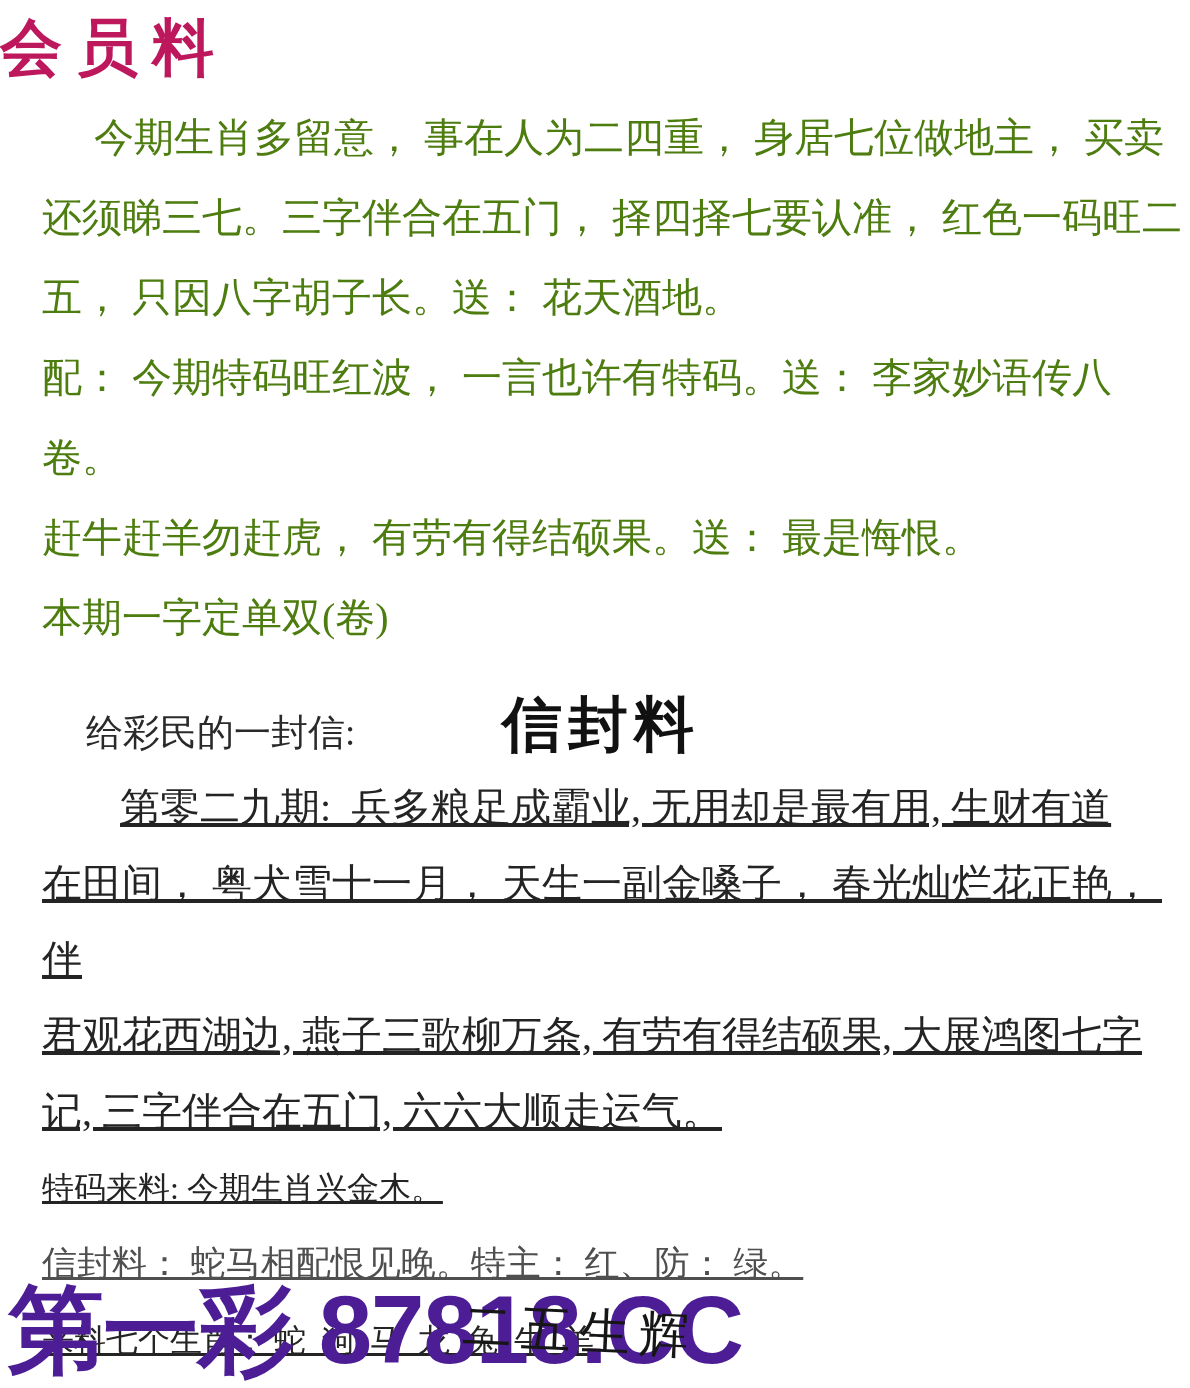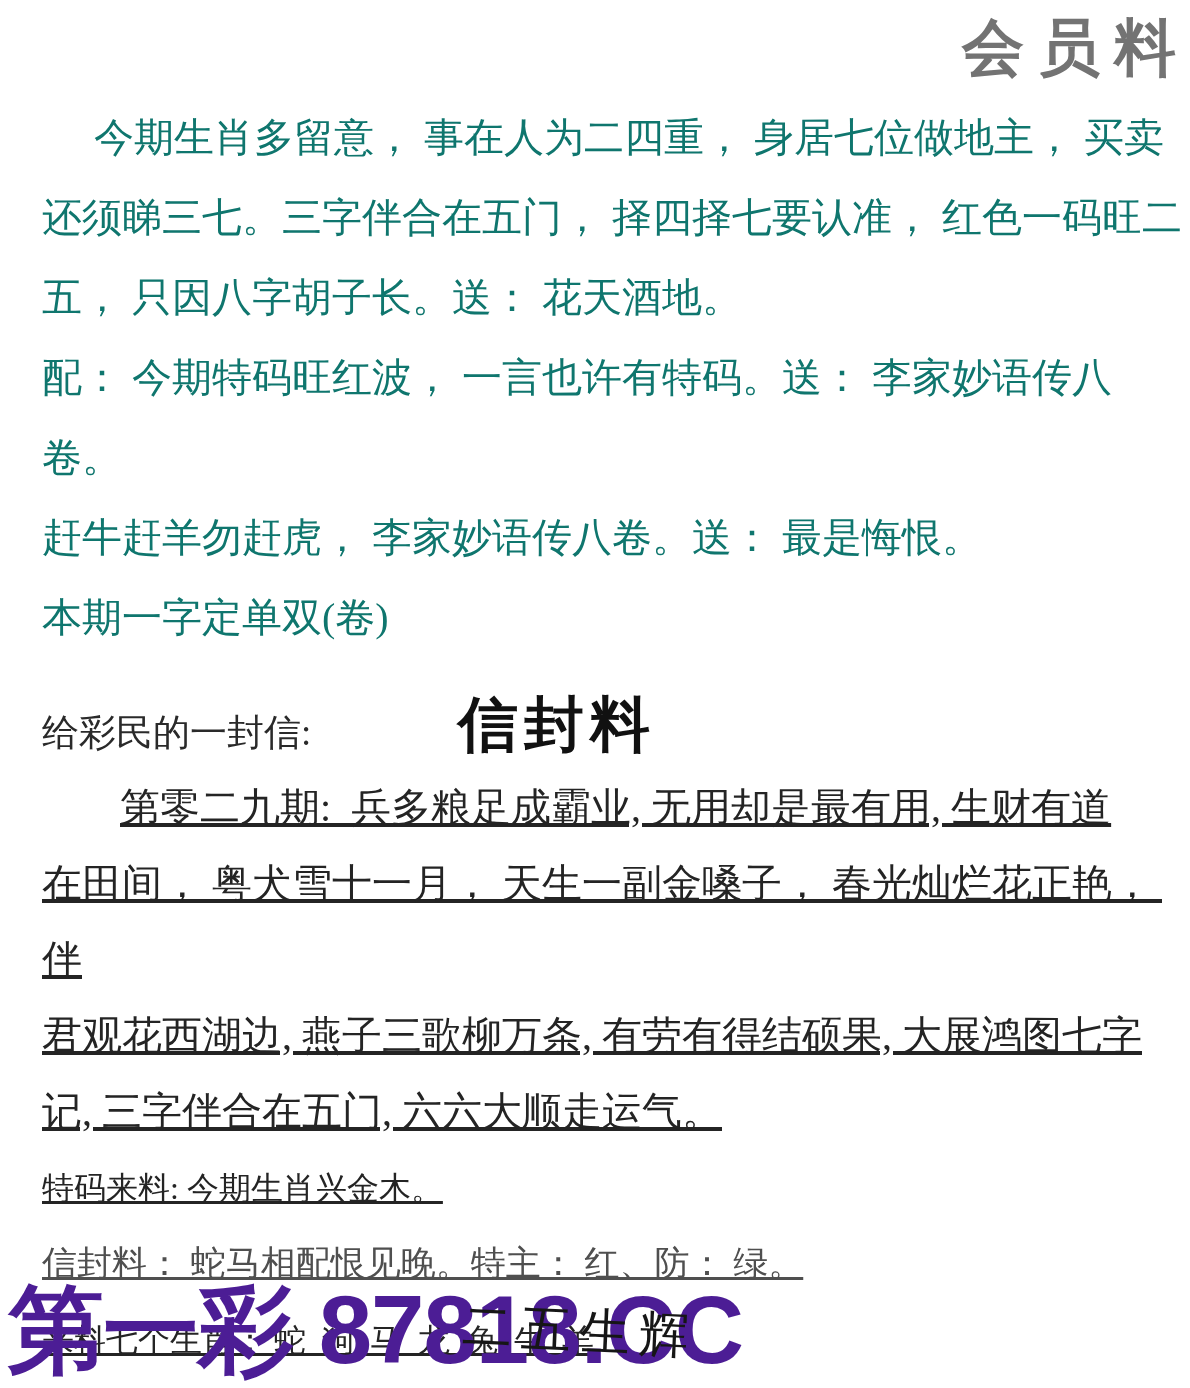--- a/index.html
+++ b/index.html
@@ -11,41 +11,42 @@
     background: #ffffff;
     overflow: hidden;
     font-family: "Liberation Serif", "DejaVu Serif", serif;
     color: #1f1f1f;
   }
   .title-main {
     margin: 0;
     padding-top: 6px;
     height: 84px;
     line-height: 84px;
-    text-align: right;
+    text-align: left;
     font-size: 62px;
     font-weight: 700;
     letter-spacing: 14px;
-    color: #737373;
+    color: #be185d;
   }
   .stream-a { margin-top: 8px; }
   .stream-a .line {
     padding-left: 42px;
     font-size: 40px;
     line-height: 80px;
     white-space: pre-wrap;
-    color: #0f766e;
+    color: #4d7c0f;
   }
   .ind-member { padding-left: 94px !important; }
   .ind-envelope { padding-left: 120px !important; }
 
   .section-header {
     position: relative;
     margin-top: 24px;
     height: 84px;
+    margin-left: 44px;
   }
   .intro-label {
     position: absolute;
     left: 42px;
     bottom: 8px;
     font-size: 37px;
     color: #2a2a2a;
     white-space: pre;
   }
   .title-sub {
@@ -102,21 +103,21 @@
 
 <div class="page">
 
   <h1 class="title-main">会员料</h1>
 
   <div class="stream-a">
     <div class="line ind-member">今期生肖多留意， 事在人为二四重， 身居七位做地主， 买卖</div>
     <div class="line">还须睇三七。三字伴合在五门， 择四择七要认准， 红色一码旺二</div>
     <div class="line">五， 只因八字胡子长。送： 花天酒地。</div>
     <div class="line">配： 今期特码旺红波， 一言也许有特码。送： 李家妙语传八卷。</div>
-    <div class="line">赶牛赶羊勿赶虎， 李家妙语传八卷。送： 最是悔恨。</div>
+    <div class="line">赶牛赶羊勿赶虎， 有劳有得结硕果。送： 最是悔恨。</div>
     <div class="line">本期一字定单双(卷)</div>
   </div>
 
   <div class="section-header">
     <span class="intro-label">给彩民的一封信:</span>
     <h2 class="title-sub">信封料</h2>
   </div>
 
   <div class="stream-b">
     <div class="line ind-envelope">第零二九期:  兵多粮足成霸业, 无用却是最有用, 生财有道</div>

